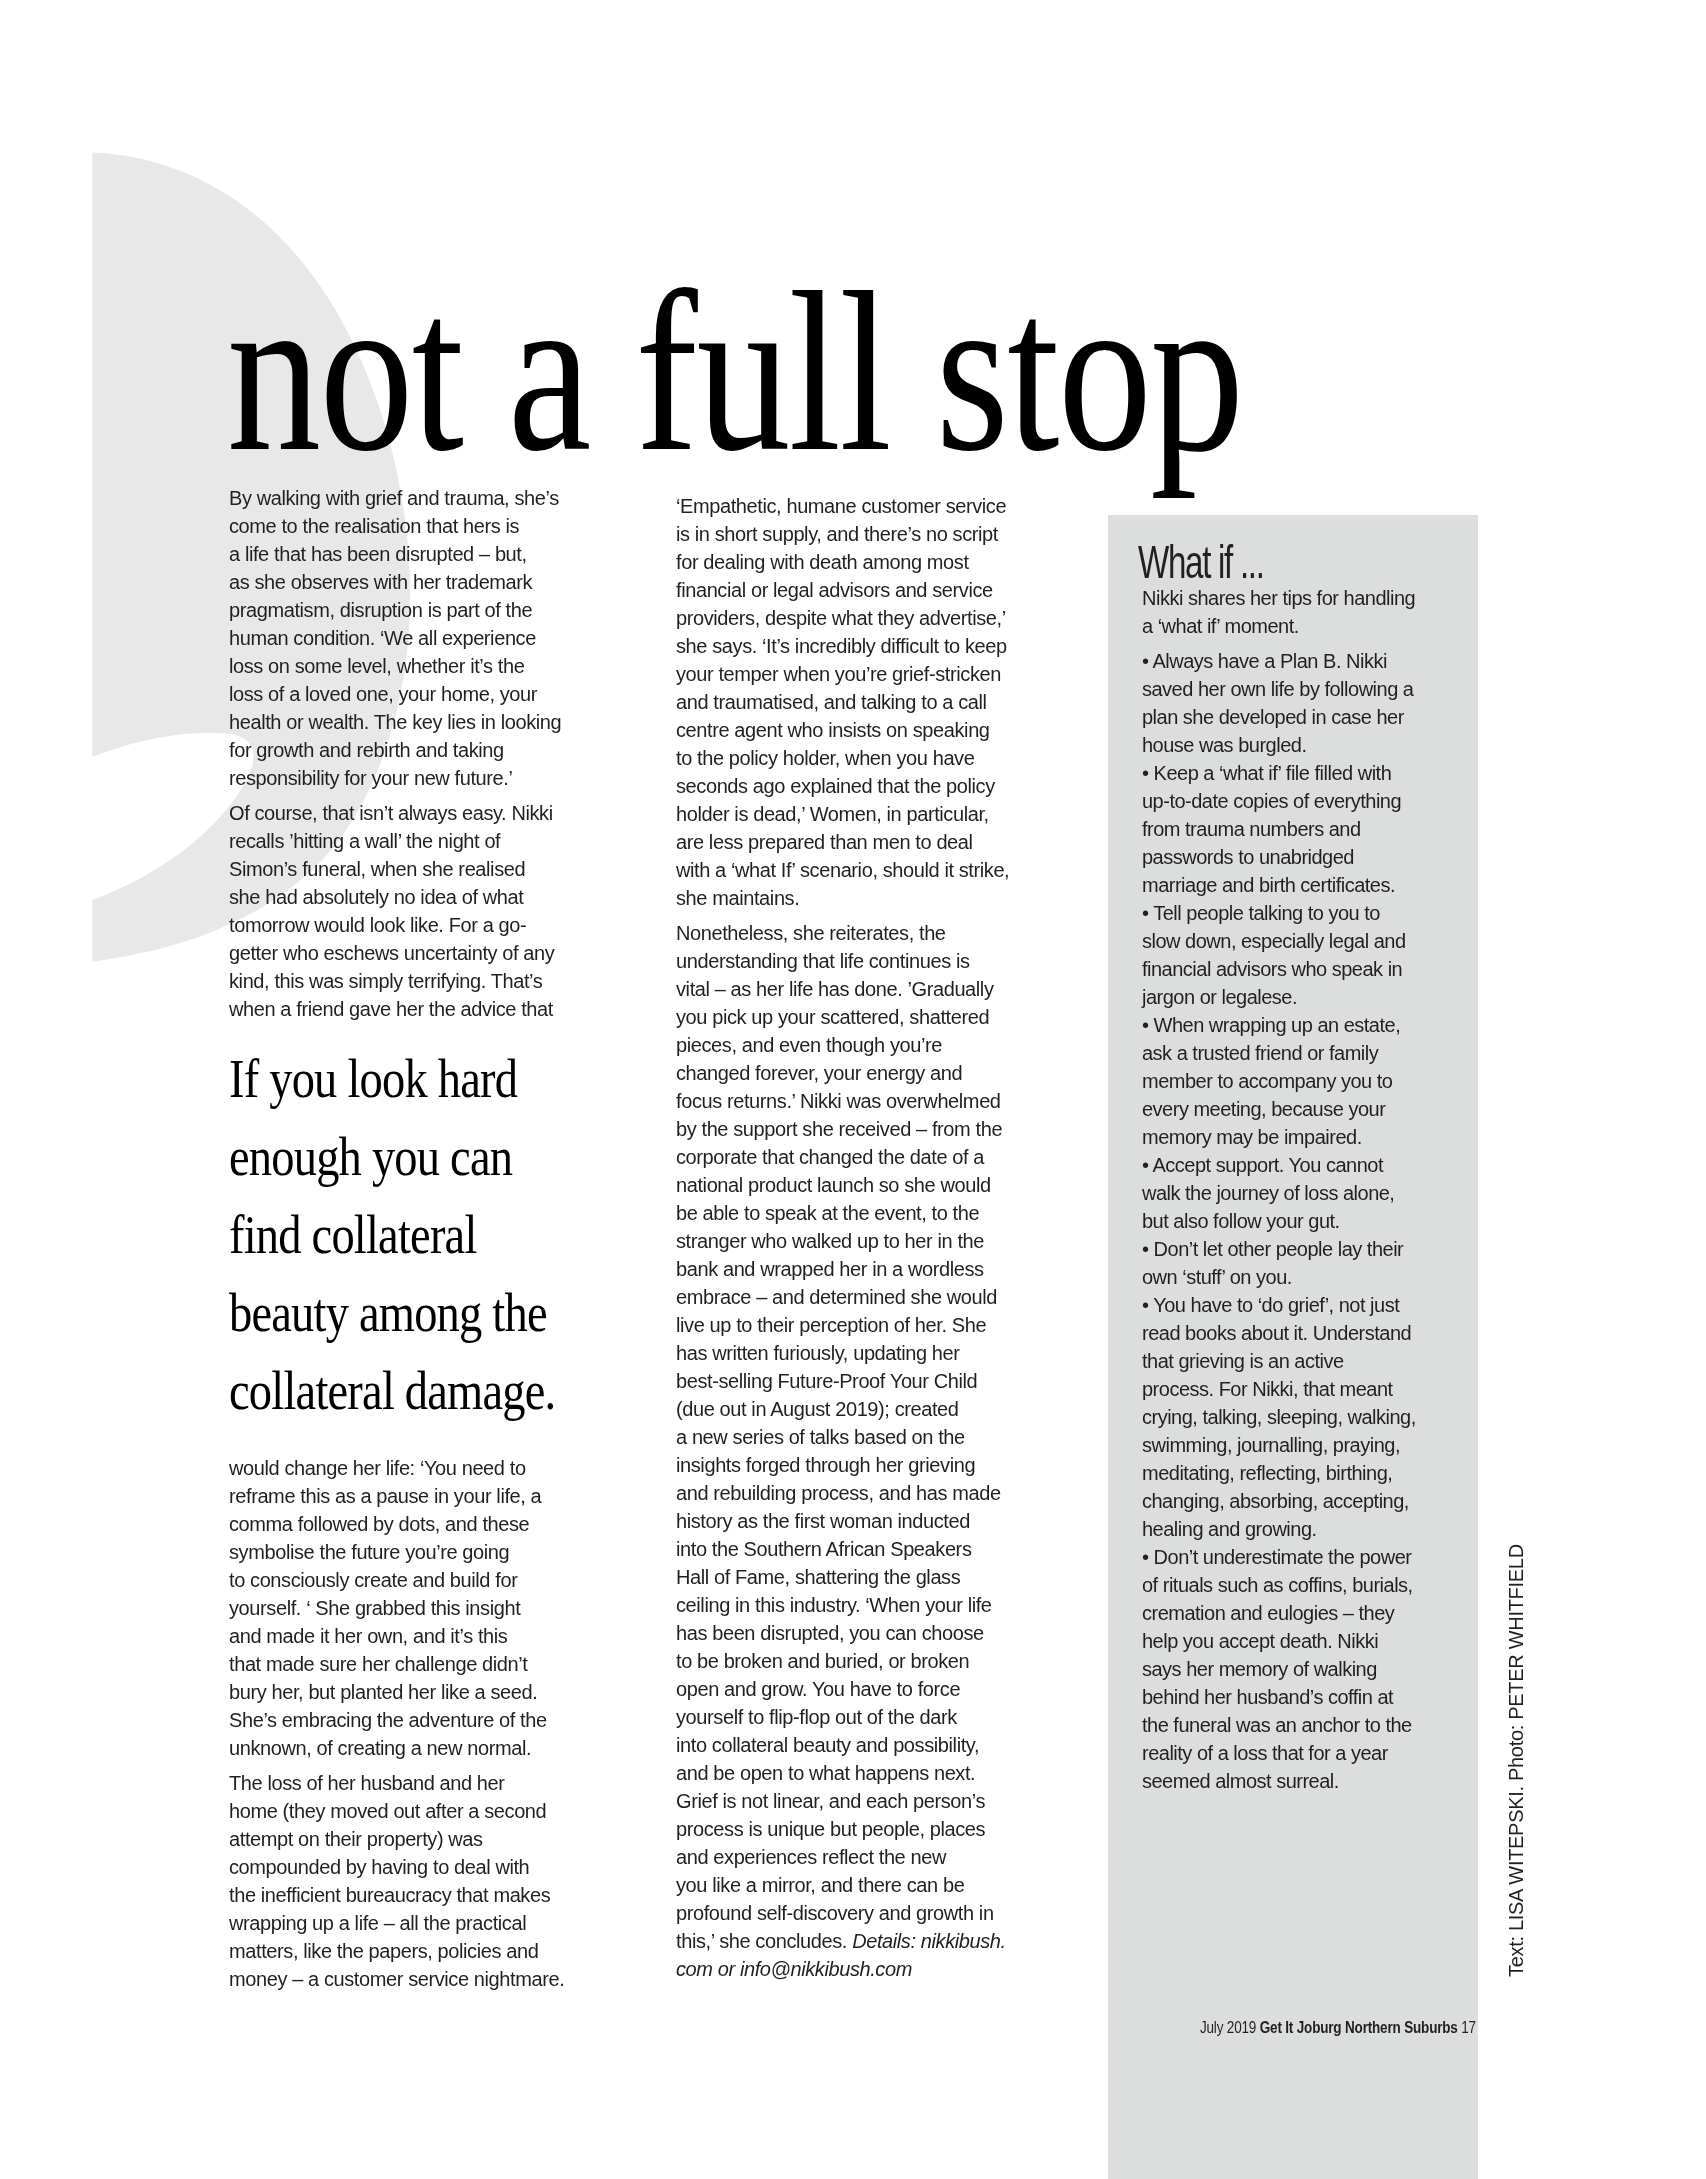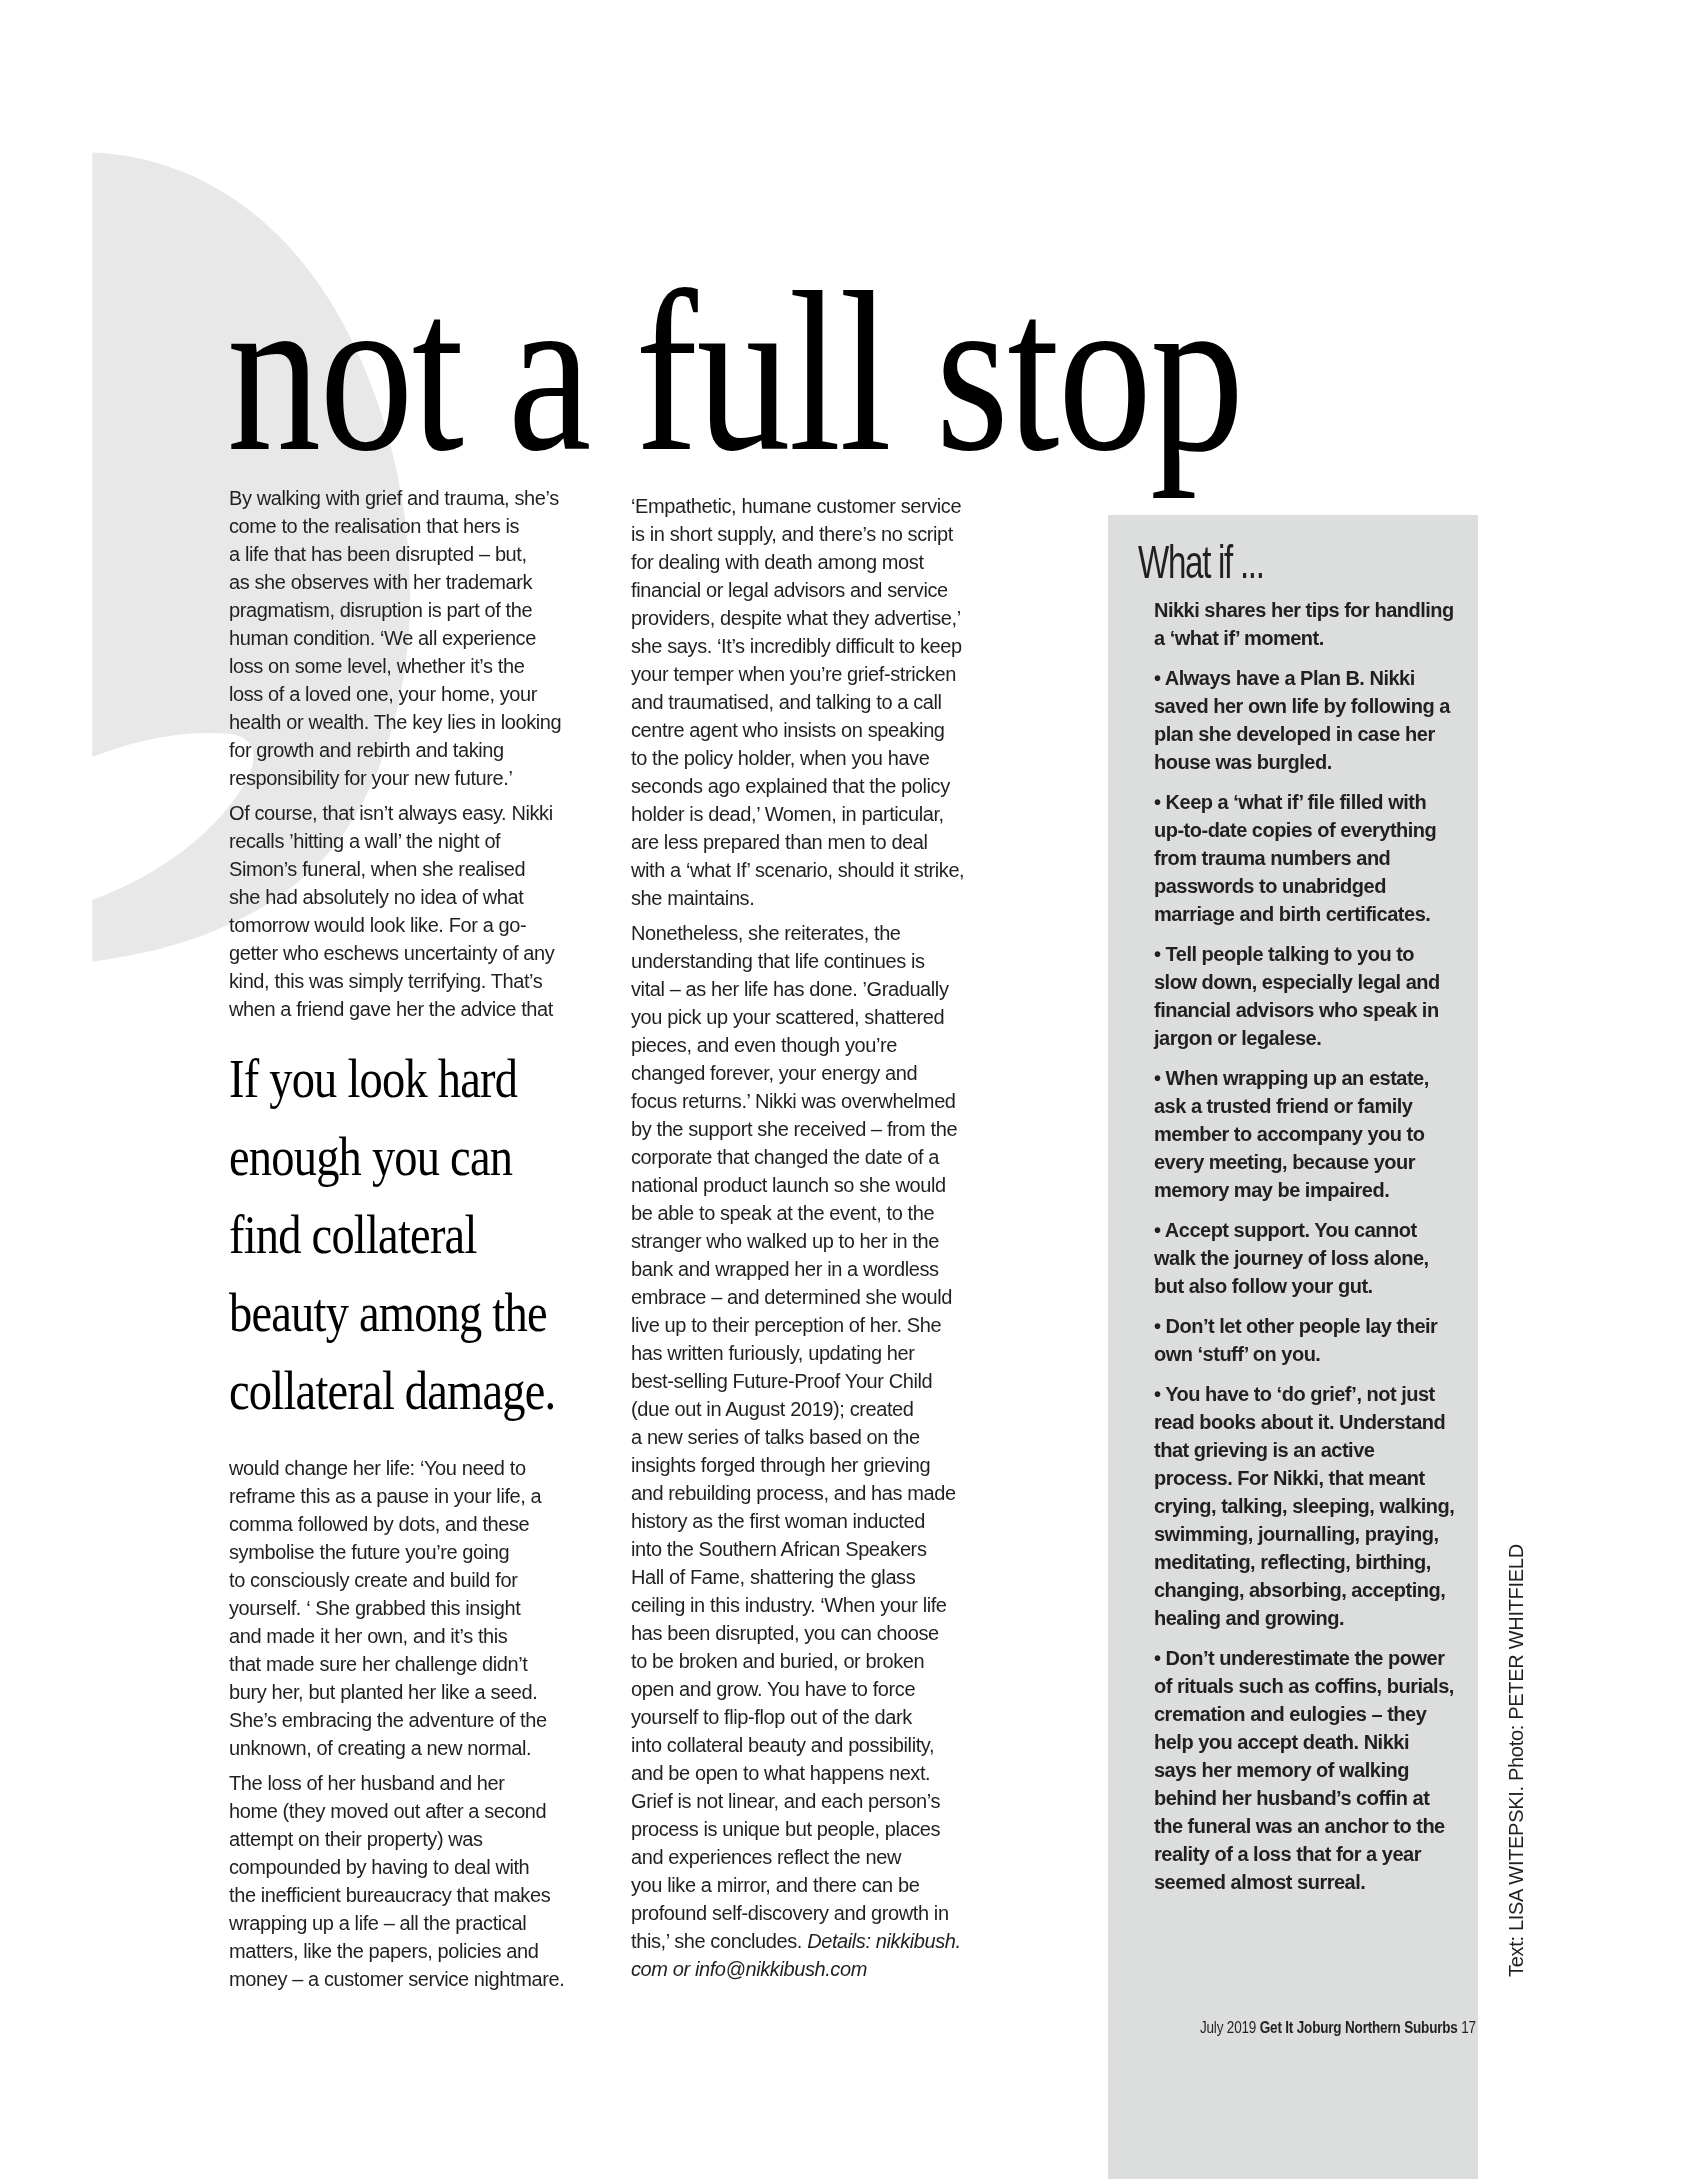--- a/index.html
+++ b/index.html
@@ -7,39 +7,39 @@
   .deco-comma { position: absolute; left: 0; top: 0; width: 1706px; height: 2179px; pointer-events: none; }
   .title {
     position: absolute; left: 227px; top: 258px; margin: 0;
     font-family: "Liberation Serif", serif; font-weight: normal;
     font-size: 229px; line-height: 1; letter-spacing: -1.8px; color: #000;
     transform: scaleX(0.82); transform-origin: left top; white-space: nowrap;
   }
   .col { position: absolute; font-family: "Liberation Sans", sans-serif; font-size: 20px; line-height: 28px; color: #231f20; letter-spacing: -0.4px; }
   .col p { margin: 0 0 7.4px 0; white-space: pre-line; }
   .col1 { left: 229px; top: 484px; width: 415px; }
-  .col2 { left: 631px; top: 492px; width: 415px; }
+  .col2 { left: 676px; top: 492px; width: 415px; }
   .pullquote {
     margin: 16.6px 0 24px 0; font-family: "Liberation Serif", serif; font-size: 54px; line-height: 78px;
     color: #000; letter-spacing: -0.9px; white-space: pre-line;
     transform: scaleX(0.86); transform-origin: left top; width: 480px;
   }
   .col1-after { margin-top: -1.8px; }
   .italic { font-style: italic; }
   .sidebar {
     position: absolute; left: 1108px; top: 515px; width: 370px; height: 1789px;
     background: #dcdedd;
   }
   .sidebar-title {
     position: absolute; left: 29.5px; top: 20px; margin: 0; font-family: "Liberation Sans", sans-serif;
     font-weight: normal; font-size: 46px; line-height: 55px; color: #231f20; letter-spacing: -1.8px;
     transform: scaleX(0.72); transform-origin: left top; white-space: nowrap;
   }
   .sidebar-body { position: absolute; left: 34px; top: 69px; width: 332px; font-family: "Liberation Sans", sans-serif; font-size: 20px; line-height: 28px; color: #231f20; letter-spacing: -0.5px; }
-  .sidebar-body p { margin: 12px; white-space: pre-line; font-weight: bold; }
+  .sidebar-body p { margin: 0; white-space: pre-line; }
   .sidebar-intro { margin-bottom: 7.4px !important; }
   .credit {
     position: absolute; left: 1503px; top: 1990px; transform: rotate(-90deg); transform-origin: left top;
     font-family: "Liberation Sans", sans-serif; font-size: 20px; line-height: 26px; color: #231f20;
     white-space: nowrap; letter-spacing: -0.3px; margin-top: -13px;
   }
   .footer {
     position: absolute; right: 230px; top: 2019px; font-family: "Liberation Sans", sans-serif; font-size: 15.7px;
     color: #231f20; white-space: nowrap; transform: scaleX(0.86); transform-origin: right top; letter-spacing: -0.2px;
   }

